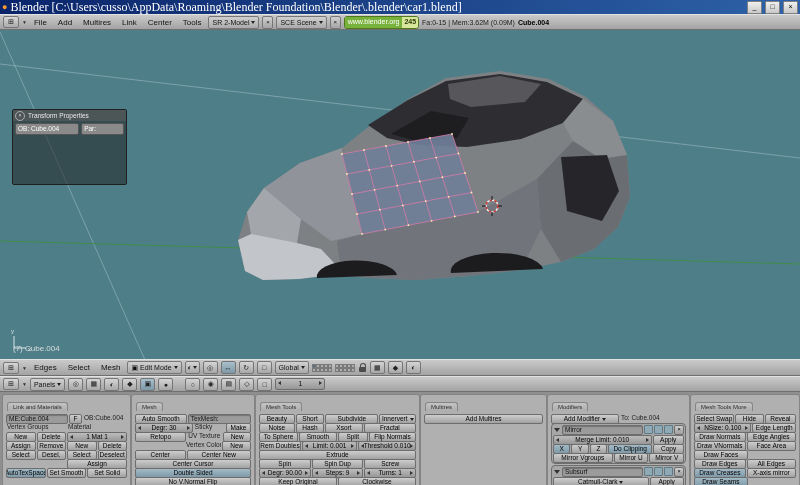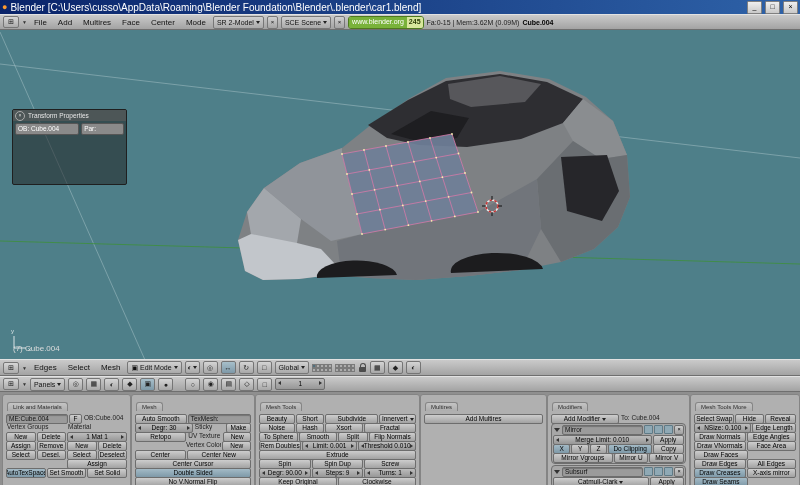--- a/index.html
+++ b/index.html
@@ -4,21 +4,21 @@
 <style>
   html,body{margin:0;padding:0;}
   body{width:800px;height:485px;overflow:hidden;font-family:"Liberation Sans","DejaVu Sans",sans-serif;
        -webkit-font-smoothing:antialiased;background:#000;}
   .screen{position:relative;width:800px;height:485px;background:#b4b4b4;}
 
   
   .titlebar{height:14px;display:flex;align-items:center;padding:0 2px;gap:3px;
     background:linear-gradient(90deg,var(--tb1,#0a246a),var(--tb2,#2e62a8));}
   .tb-logo{color:#ff9a2e;font-size:9px;line-height:1;}
-  .tb-title{color:#fff;font-size:10px;white-space:nowrap;overflow:hidden;flex:1;}
+  .tb-title{color:#fff;font-size:12px;white-space:nowrap;overflow:hidden;flex:1;font-family:Liberation Serif, serif;}
   .tb-btn{width:13px;height:11px;background:linear-gradient(#efefef,#c9c9c9);border:1px solid #808080;
     font-size:7px;line-height:9px;text-align:center;color:#000;border-radius:1px;}
 
   
   .hbar{display:flex;align-items:center;gap:3px;padding:0 3px;
     background:linear-gradient(#cacaca,#a3a3a3);border-top:1px solid #e2e2e2;border-bottom:1px solid #6f6f6f;
     font-size:8px;color:#111;}
   .topheader{height:14px;}
   .v3dheader{height:15px;}
   .btnsheader{height:14px;}
@@ -101,23 +101,23 @@
     <span class="tb-btn">□</span>
     <span class="tb-btn">×</span>
   </div>
 
   <div class="hbar topheader">
     <span class="winicon">⊞</span>
     <span class="coltri">▼</span>
     <span class="menuitem">File</span>
     <span class="menuitem">Add</span>
     <span class="menuitem">Multires</span>
-    <span class="menuitem">Face</span>
+    <span class="menuitem">Link</span>
     <span class="menuitem">Center</span>
-    <span class="menuitem">Mode</span>
+    <span class="menuitem">Tools</span>
     <span class="hfield">
       <span>SR 2-Model</span>
         <span class="arr"></span>
     </span>
     <span class="xbtn">×</span>
     <span class="hfield">
       <span>SCE Scene</span>
         <span class="arr"></span>
     </span>
     <span class="xbtn">×</span>

